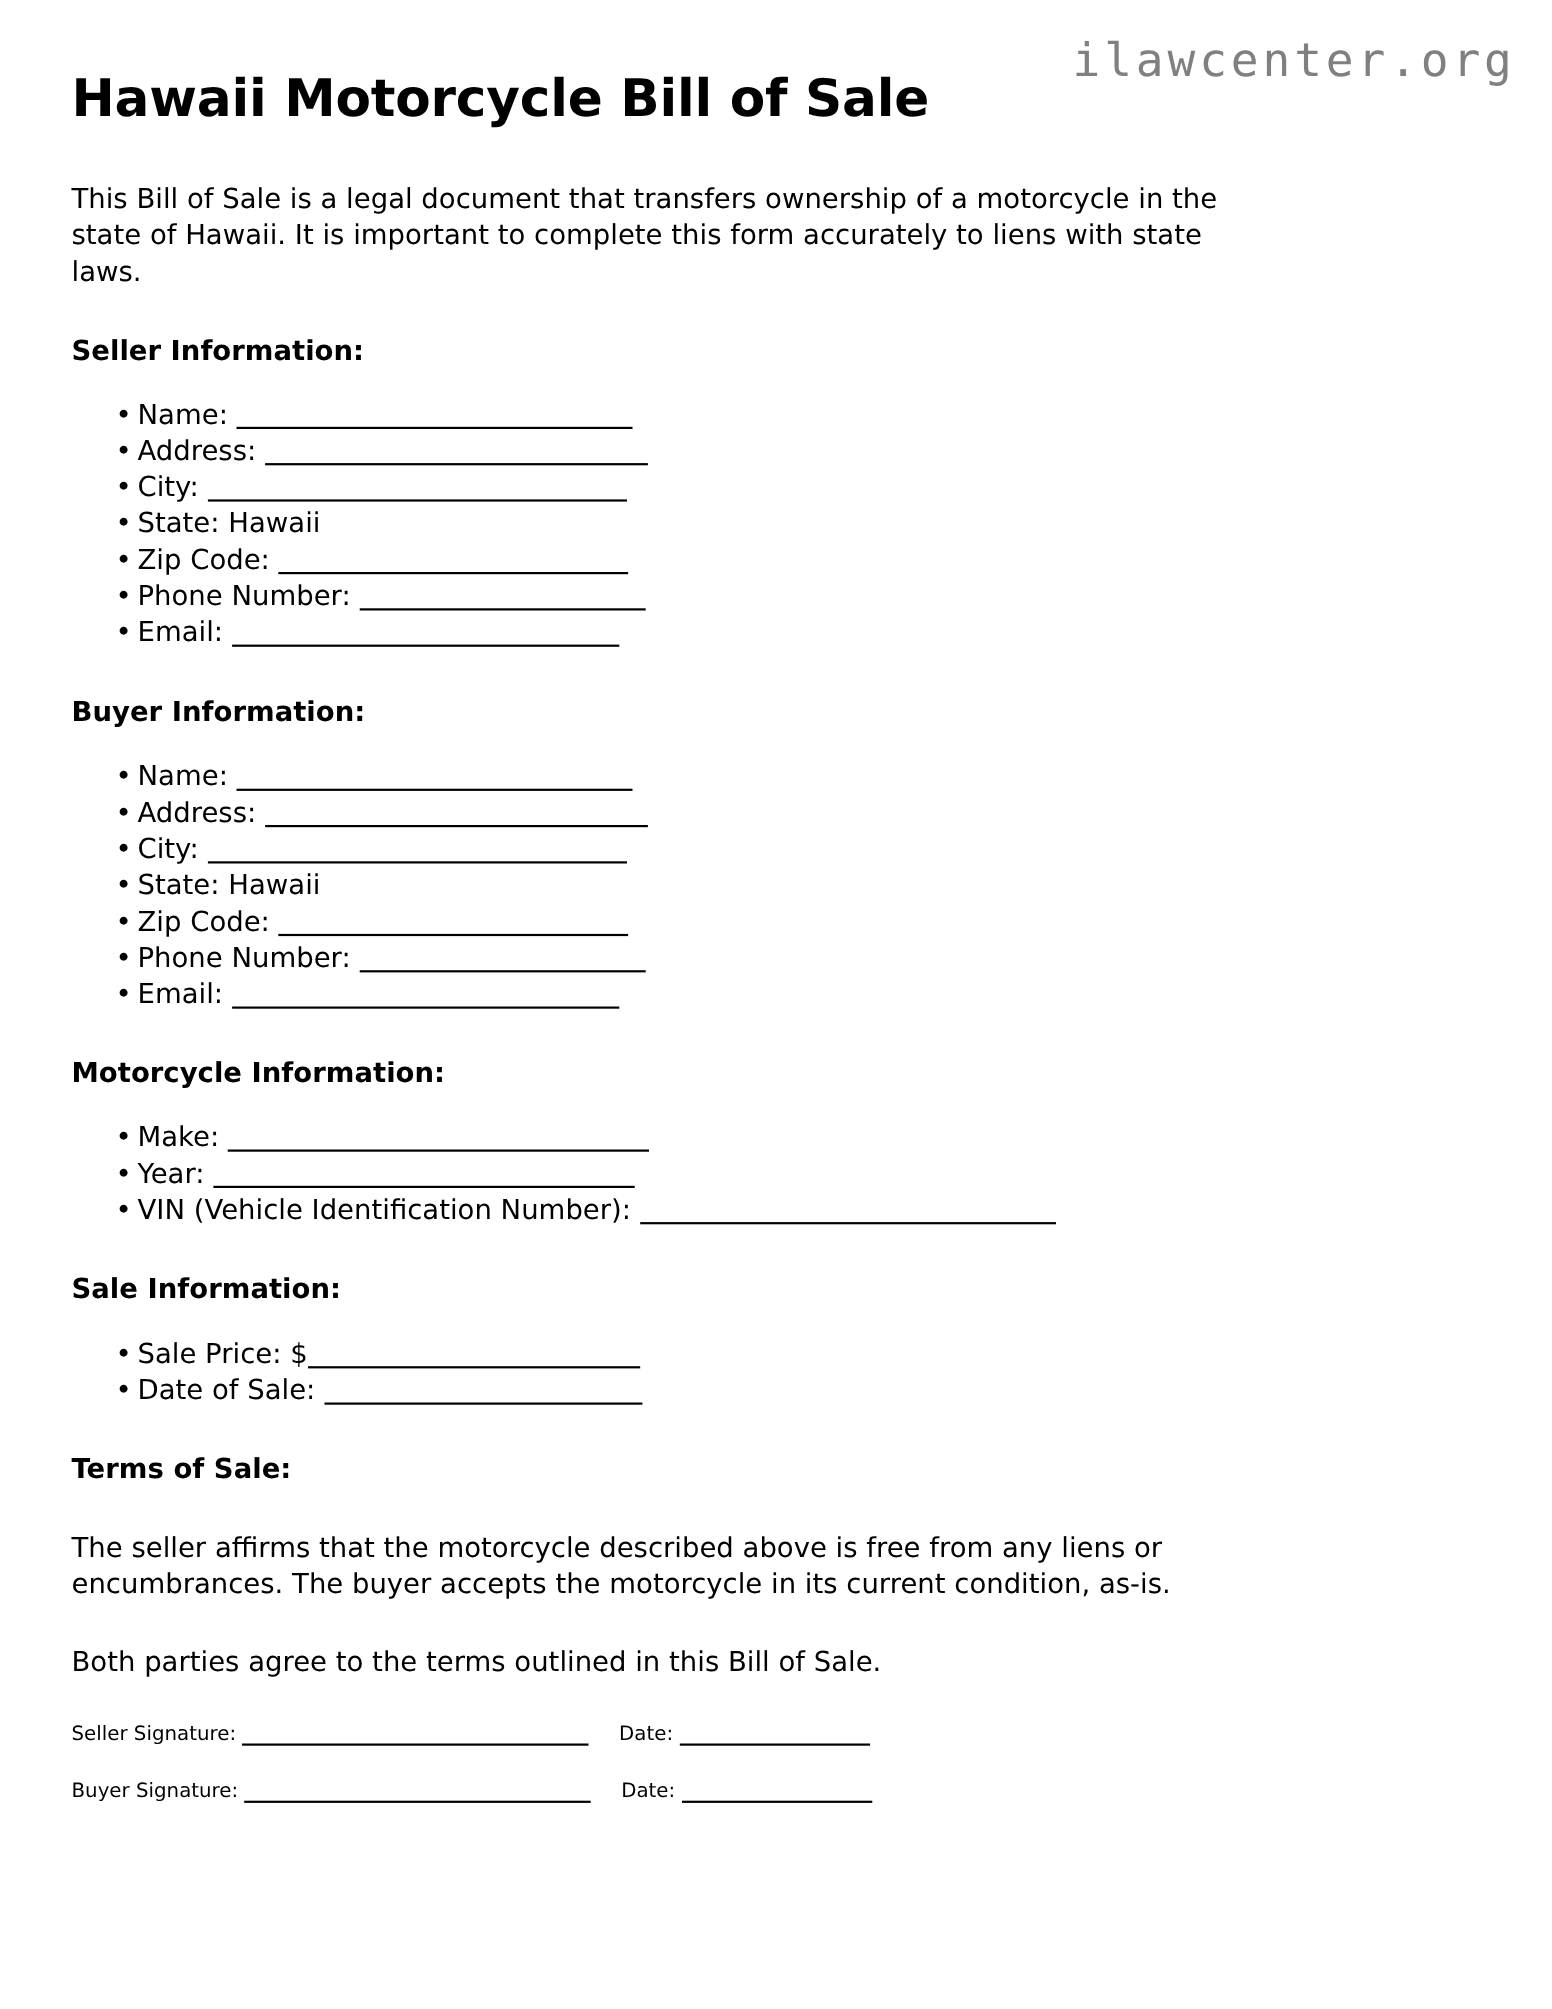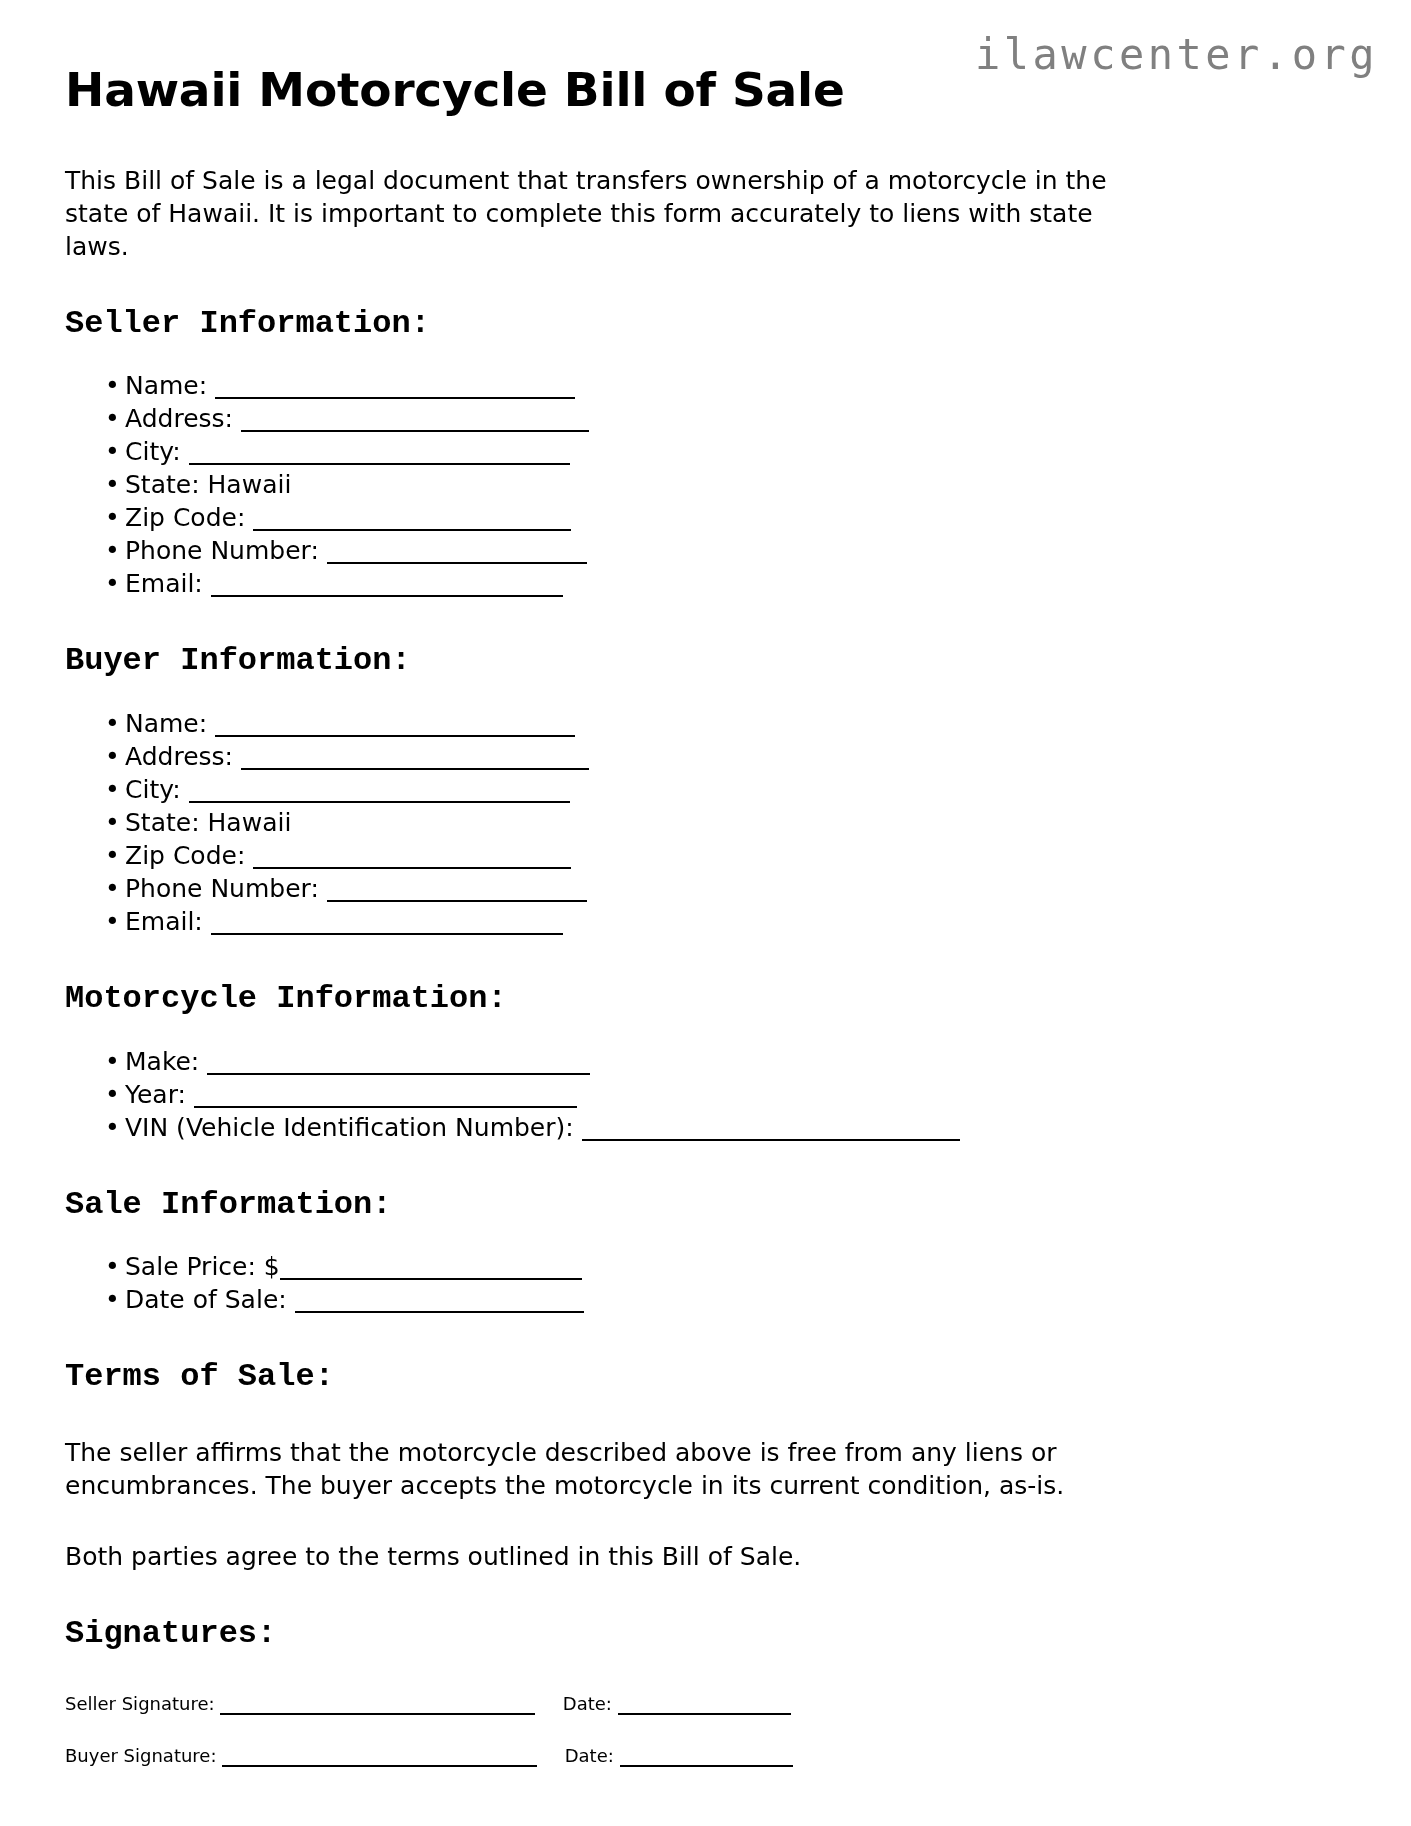--- a/index.html
+++ b/index.html
@@ -53,25 +53,24 @@
   }
 
   p.intro {
     font-size: 25px;
     line-height: 1.32;
     margin: 44px 0 0 0;
     width: 1065px;
   }
 
   h2.section-heading {
-    font-size: 32px;
+    font-size: 25px;
     font-weight: bold;
     margin: 40px 0 0 0;
     line-height: 1.3;
-    font-family: Liberation Mono, monospace;
   }
 
   ul.field-list {
     list-style: none;
     margin: 25px 0 0 0;
     padding: 0;
   }
 
   ul.field-list li {
     font-size: 25px;
@@ -172,21 +171,20 @@
       <li><span>Sale Price: $</span><span class="blank" style="width:302px"></span></li>
       <li><span>Date of Sale:</span> <span class="blank" style="width:289px"></span></li>
     </ul>
 
     <h2 class="section-heading">Terms of Sale:</h2>
 
     <p class="terms-para">The seller affirms that the motorcycle described above is free from any liens or encumbrances. The buyer accepts the motorcycle in its current condition, as-is.</p>
 
     <p class="terms-para">Both parties agree to the terms outlined in this Bill of Sale.</p>
 
-    <h2 class="section-heading">Signatures:</h2>
 
     <div class="sig-block">
 
       <div class="sig-row">
         <span>Seller Signature:</span>
         <span class="blank" style="width:315px"></span>
         <span class="gap"></span>
         <span>Date:</span>
         <span class="blank" style="width:173px"></span>
       </div>

